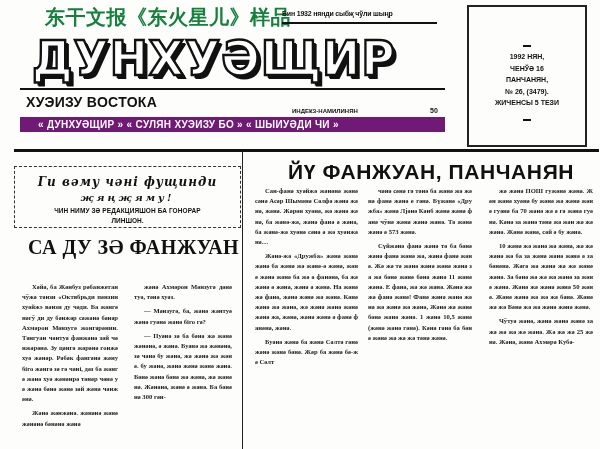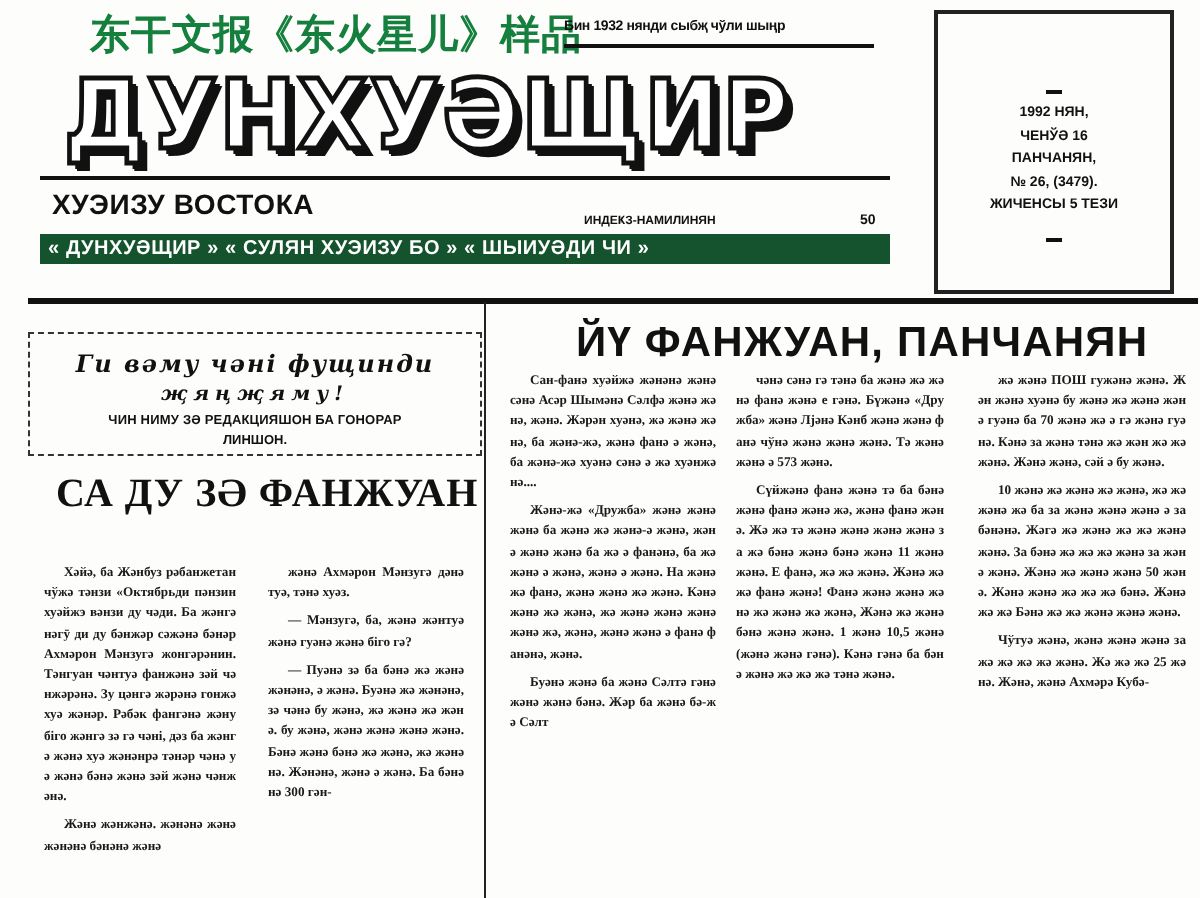--- a/index.html
+++ b/index.html
@@ -15,21 +15,21 @@
   
   .masthead { left: 32px; top: 34px; width: 425px; height: 50px; }
   .masthead-text { position: absolute; left: 0; top: -4px; width: 425px; font-family: "DejaVu Sans", sans-serif; font-weight: bold; font-size: 48px; letter-spacing: 1px; color: #fff;
     -webkit-text-stroke: 2.5px #111; text-shadow: 3px 3px 0 #111, 4px 4px 0 #111; white-space: nowrap; transform: scaleX(0.95); transform-origin: left; }
   .masthead-rule { left: 20px; top: 88px; width: 425px; height: 2px; background: #111; }
 
   .subtitle-ru { left: 26px; top: 94px; font-family: "Liberation Sans", sans-serif; font-weight: bold; font-size: 14px; letter-spacing: 0.3px; }
   .index-no { left: 292px; top: 108px; font-size: 6px; font-weight: bold; white-space: nowrap; }
   .index-num { left: 430px; top: 107px; font-size: 7px; font-weight: bold; }
 
-  .sections-bar { left: 20px; top: 117px; width: 425px; height: 15px; background: #14532d; color: #fff; font-size: 10px; font-weight: bold; padding-left: 4px; line-height: 15px; white-space: nowrap; letter-spacing: 0.3px; }
+  .sections-bar { left: 20px; top: 117px; width: 425px; height: 15px; background: #701a75; color: #fff; font-size: 10px; font-weight: bold; padding-left: 18px; line-height: 15px; white-space: nowrap; letter-spacing: 0.3px; }
 
   
   .info-box { left: 467px; top: 5px; width: 120px; height: 142px; border: 2px solid #222; text-align: center; font-size: 7px; font-weight: bold; line-height: 11.5px; }
   .info-box .dash { display: block; margin: 38px auto 4px; width: 8px; height: 2px; background: #111; }
   .info-box .dash2 { display: block; margin: 10px auto 0; width: 8px; height: 2px; background: #111; }
 
   
   .header-rule { left: 14px; top: 149px; width: 585px; height: 3px; background: #111; }
 
   

